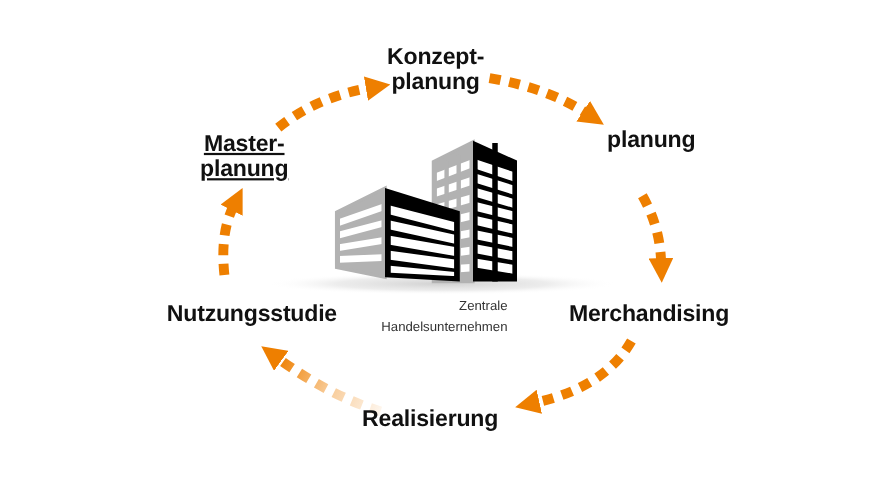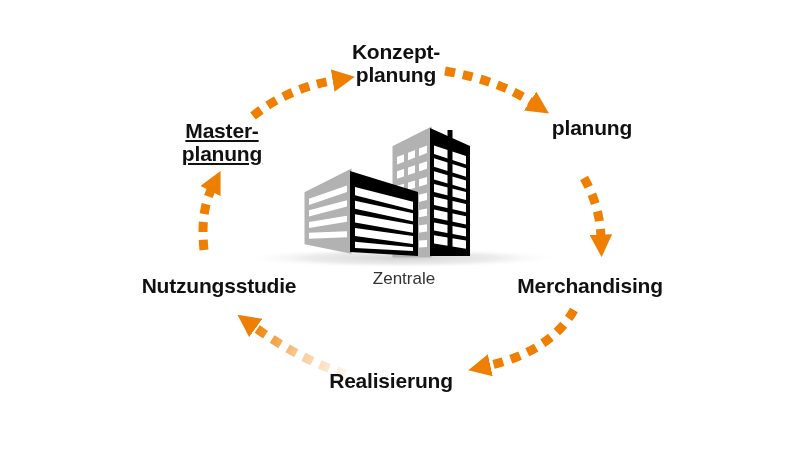--- a/index.html
+++ b/index.html
@@ -4,21 +4,21 @@
 <style>
   html,body{margin:0;padding:0;}
   body{width:800px;height:450px;background:#ffffff;overflow:hidden;
        font-family:"Liberation Sans",sans-serif;}
   .canvas{position:relative;width:800px;height:450px;background:#ffffff;}
   .canvas svg{position:absolute;left:0;top:0;}
   .stage{position:absolute;transform:translateX(-50%);text-align:center;
          font-weight:bold;font-size:21px;line-height:23px;color:#111111;
          white-space:nowrap;letter-spacing:-0.2px;}
   .caption{position:absolute;transform:translateX(-50%);text-align:right;
-           font-weight:normal;font-size:17px;line-height:19px;color:#333333;
+           font-weight:normal;font-size:12px;line-height:19px;color:#333333;
            white-space:nowrap;}
 </style>
 </head>
 <body>
 
 <div class="canvas">
 
   <svg width="800" height="450" viewBox="0 0 800 450">
     <defs>
       <marker id="ah" viewBox="0 0 10 10" refX="1.5" refY="5" markerWidth="2.5" markerHeight="2.5" orient="auto">
@@ -119,26 +119,27 @@
   </div>
 
   <div class="stage" style="left:391px;top:369px;">
     <div>Realisierung</div>
   </div>
 
   <div class="stage" style="left:590px;top:274px;">
     <div>Merchandising</div>
   </div>
 
-  <div class="stage" style="left:219px;top:274px;">
+  <div class="stage" style="left:229px;top:274px;">
     <div>Nutzungsstudie</div>
   </div>
 
   <div class="stage" style="left:222px;top:119px;text-decoration:underline;">
     <div>Master-</div>
     <div>planung</div>
   </div>
 
   <div class="caption" style="left:404px;top:269px;">
     <div>Zentrale</div>
+    <div>Handelsunternehmen</div>
   </div>
 
 </div>
 
 </body></html>

